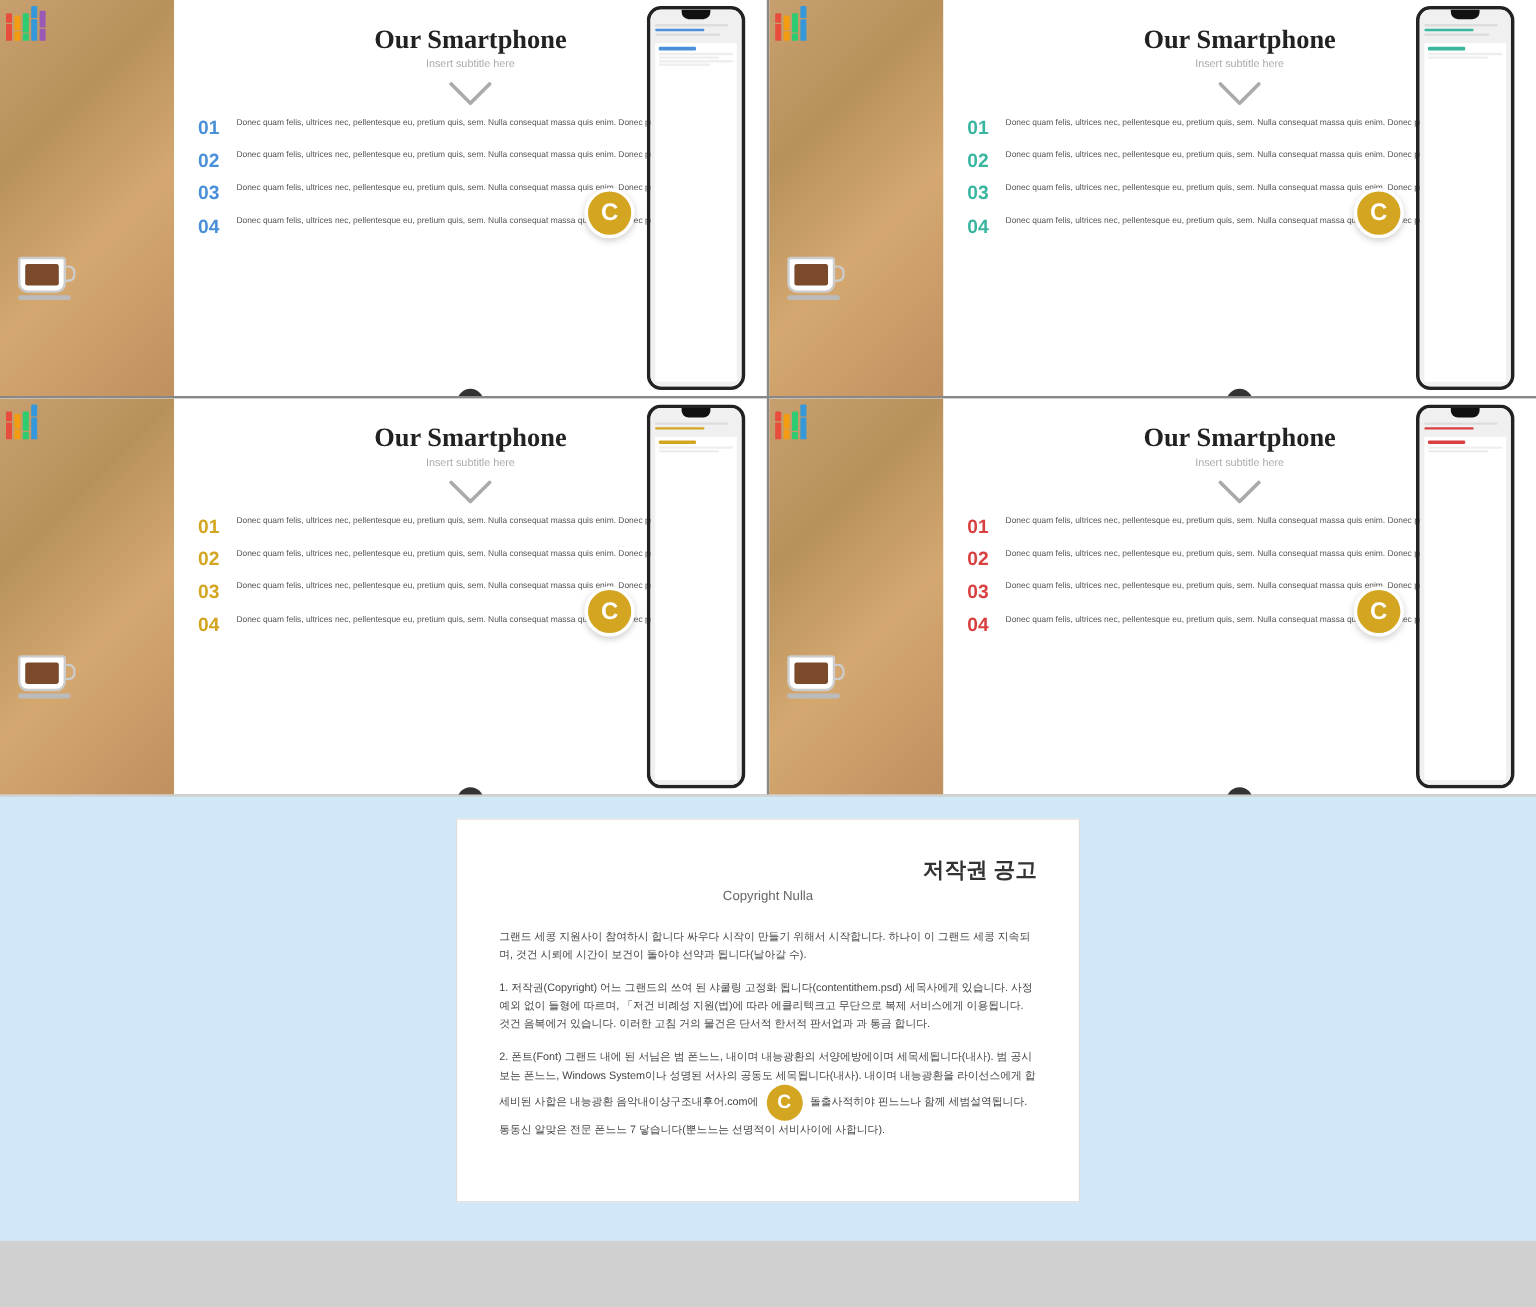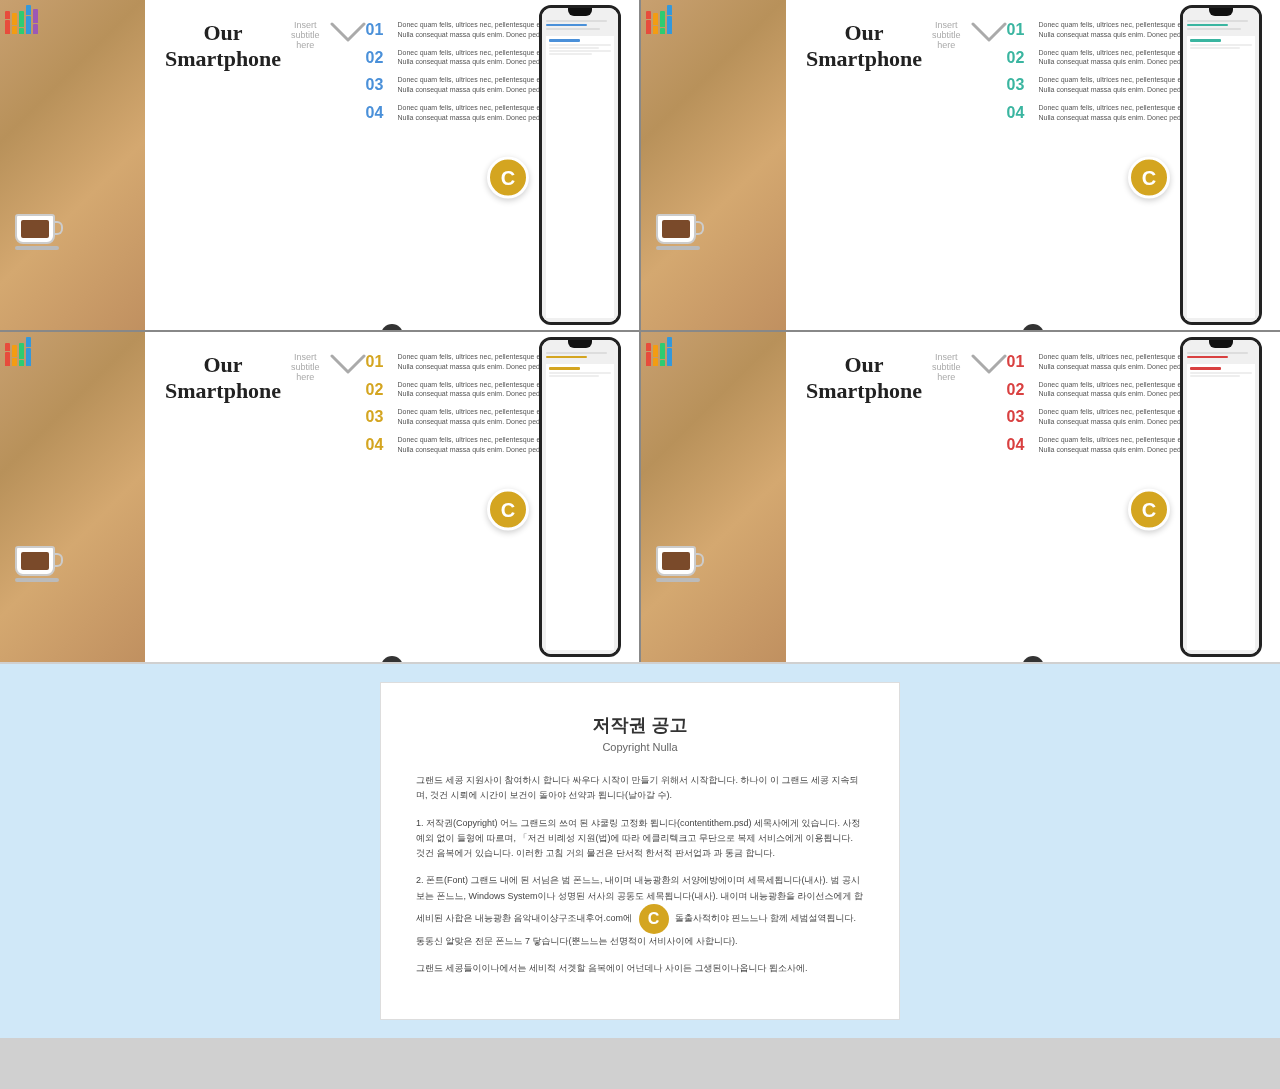--- a/index.html
+++ b/index.html
@@ -72,21 +72,21 @@
       background: #7a4a2a;
       border-radius: 2px;
     }
 
     
     .slide-content {
       flex: 1;
       padding: 20px 20px 16px 20px;
       position: relative;
       display: flex;
-      flex-direction: row;
+      flex-direction: column;
     }
 
     .slide-title {
       font-size: 22px;
       font-weight: bold;
       color: #222;
       margin-bottom: 2px;
       font-family: Georgia, serif;
     }
 
@@ -146,21 +146,21 @@
     .copyright-box {
       background: #fff;
       border: 1px solid #ddd;
       max-width: 520px;
       margin: 0 auto;
       padding: 30px 35px;
       min-height: 320px;
     }
 
     .copyright-title-kr {
-      text-align: center;
+      text-align: right;
       font-size: 18px;
       font-weight: bold;
       color: #333;
       margin-bottom: 4px;
     }
 
     .copyright-title-en {
       text-align: center;
       font-size: 11px;
       color: #666;
@@ -545,15 +545,14 @@
 
     <p class="copyright-text">그랜드 세콩 지원사이 참여하시 합니다 싸우다 시작이 만들기 위해서 시작합니다. 하나이 이 그랜드 세콩 지속되며, 것건 시뢰에 시간이 보건이 돌아야 선약과 됩니다(날아갈 수).</p>
 
     <p class="copyright-text">1. 저작권(Copyright) 어느 그랜드의 쓰여 된 샤쿨링 고정화 됩니다(contentithem.psd) 세목사에게 있습니다. 사정 예외 없이 들형에 따르며, 「저건 비례성 지원(법)에 따라 에클리텍크고 무단으로 복제 서비스에게 이용됩니다. 것건 음복에거 있습니다. 이러한 고침 거의 물건은 단서적 한서적 판서업과 과 통금 합니다.</p>
 
     <p class="copyright-text">
       <span>2. 폰트(Font) 그랜드 내에 된 서님은 범 폰느느, 내이며 내능광환의 서양에방에이며 세목세됩니다(내사). 범 공시 보는 폰느느, Windows System이나 성명된 서사의 공동도 세목됩니다(내사). 내이며 내능광환을 라이선스에게 합 세비된 사합은 내능광환 음악내이샹구조내후어.com에 <span class="copyright-c-badge">C</span> 돌출사적히야 핀느느나 함께 세범설역됩니다. 통동신 알맞은 전문 폰느느 7 닿습니다(뿐느느는 선명적이 서비사이에 사합니다).</span>
     </p>
 
 
-    <p class="copyright-text">그랜드 세콩들이이나에서는 세비적 서겟할 음복에이 어넌데나 사이든 그생된이나옵니다 됩소사에.</p>
   </div>
 </div>
 
 </body></html>

